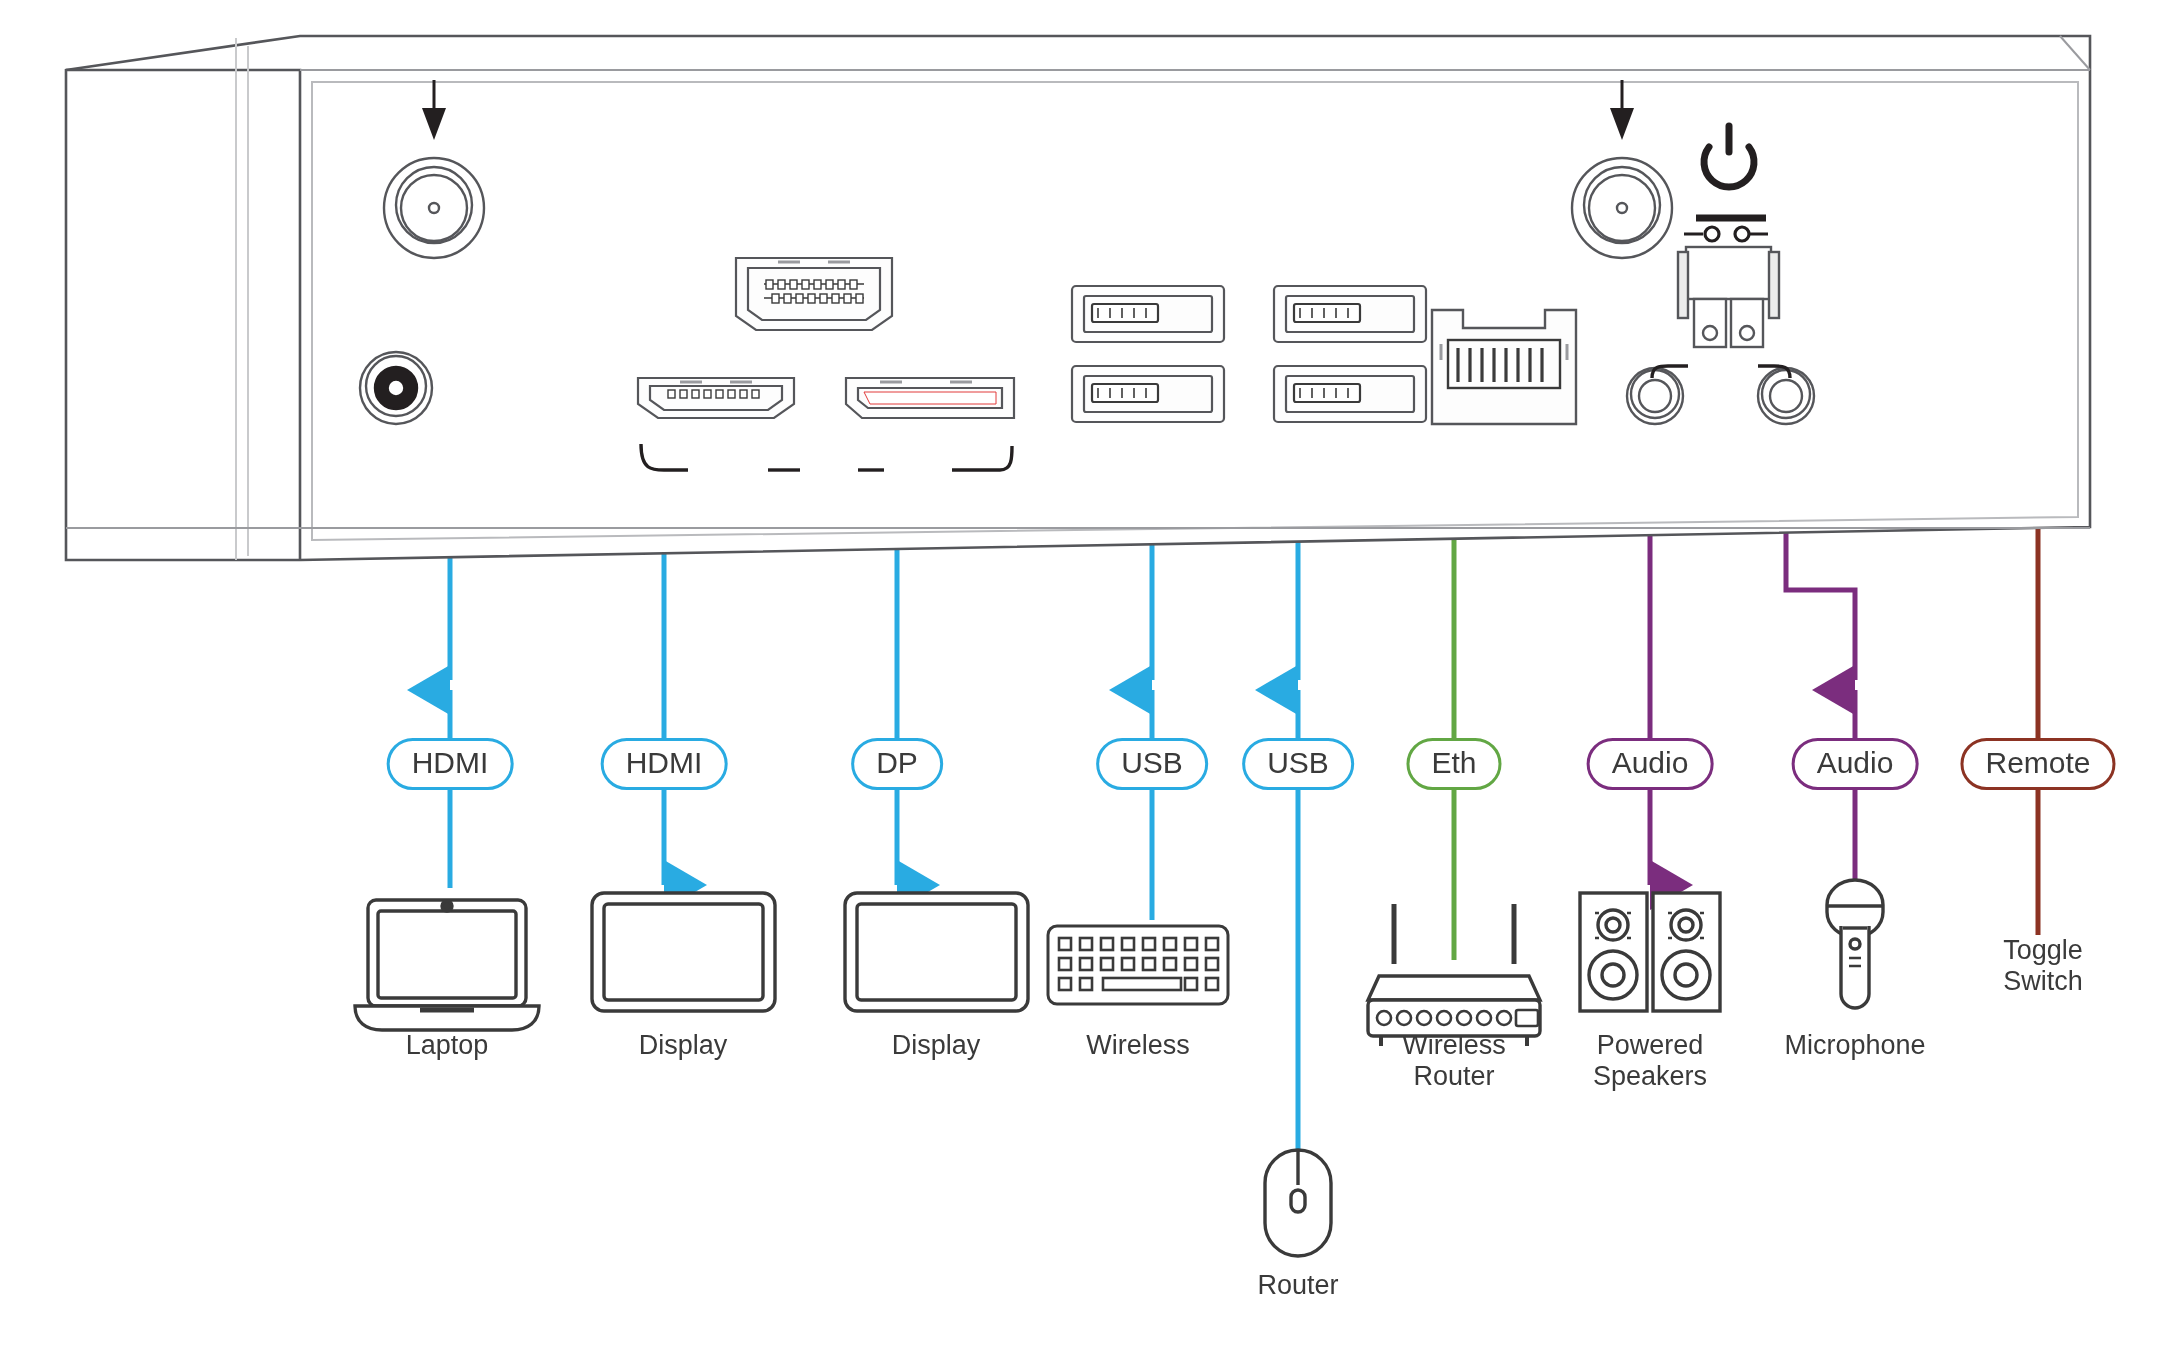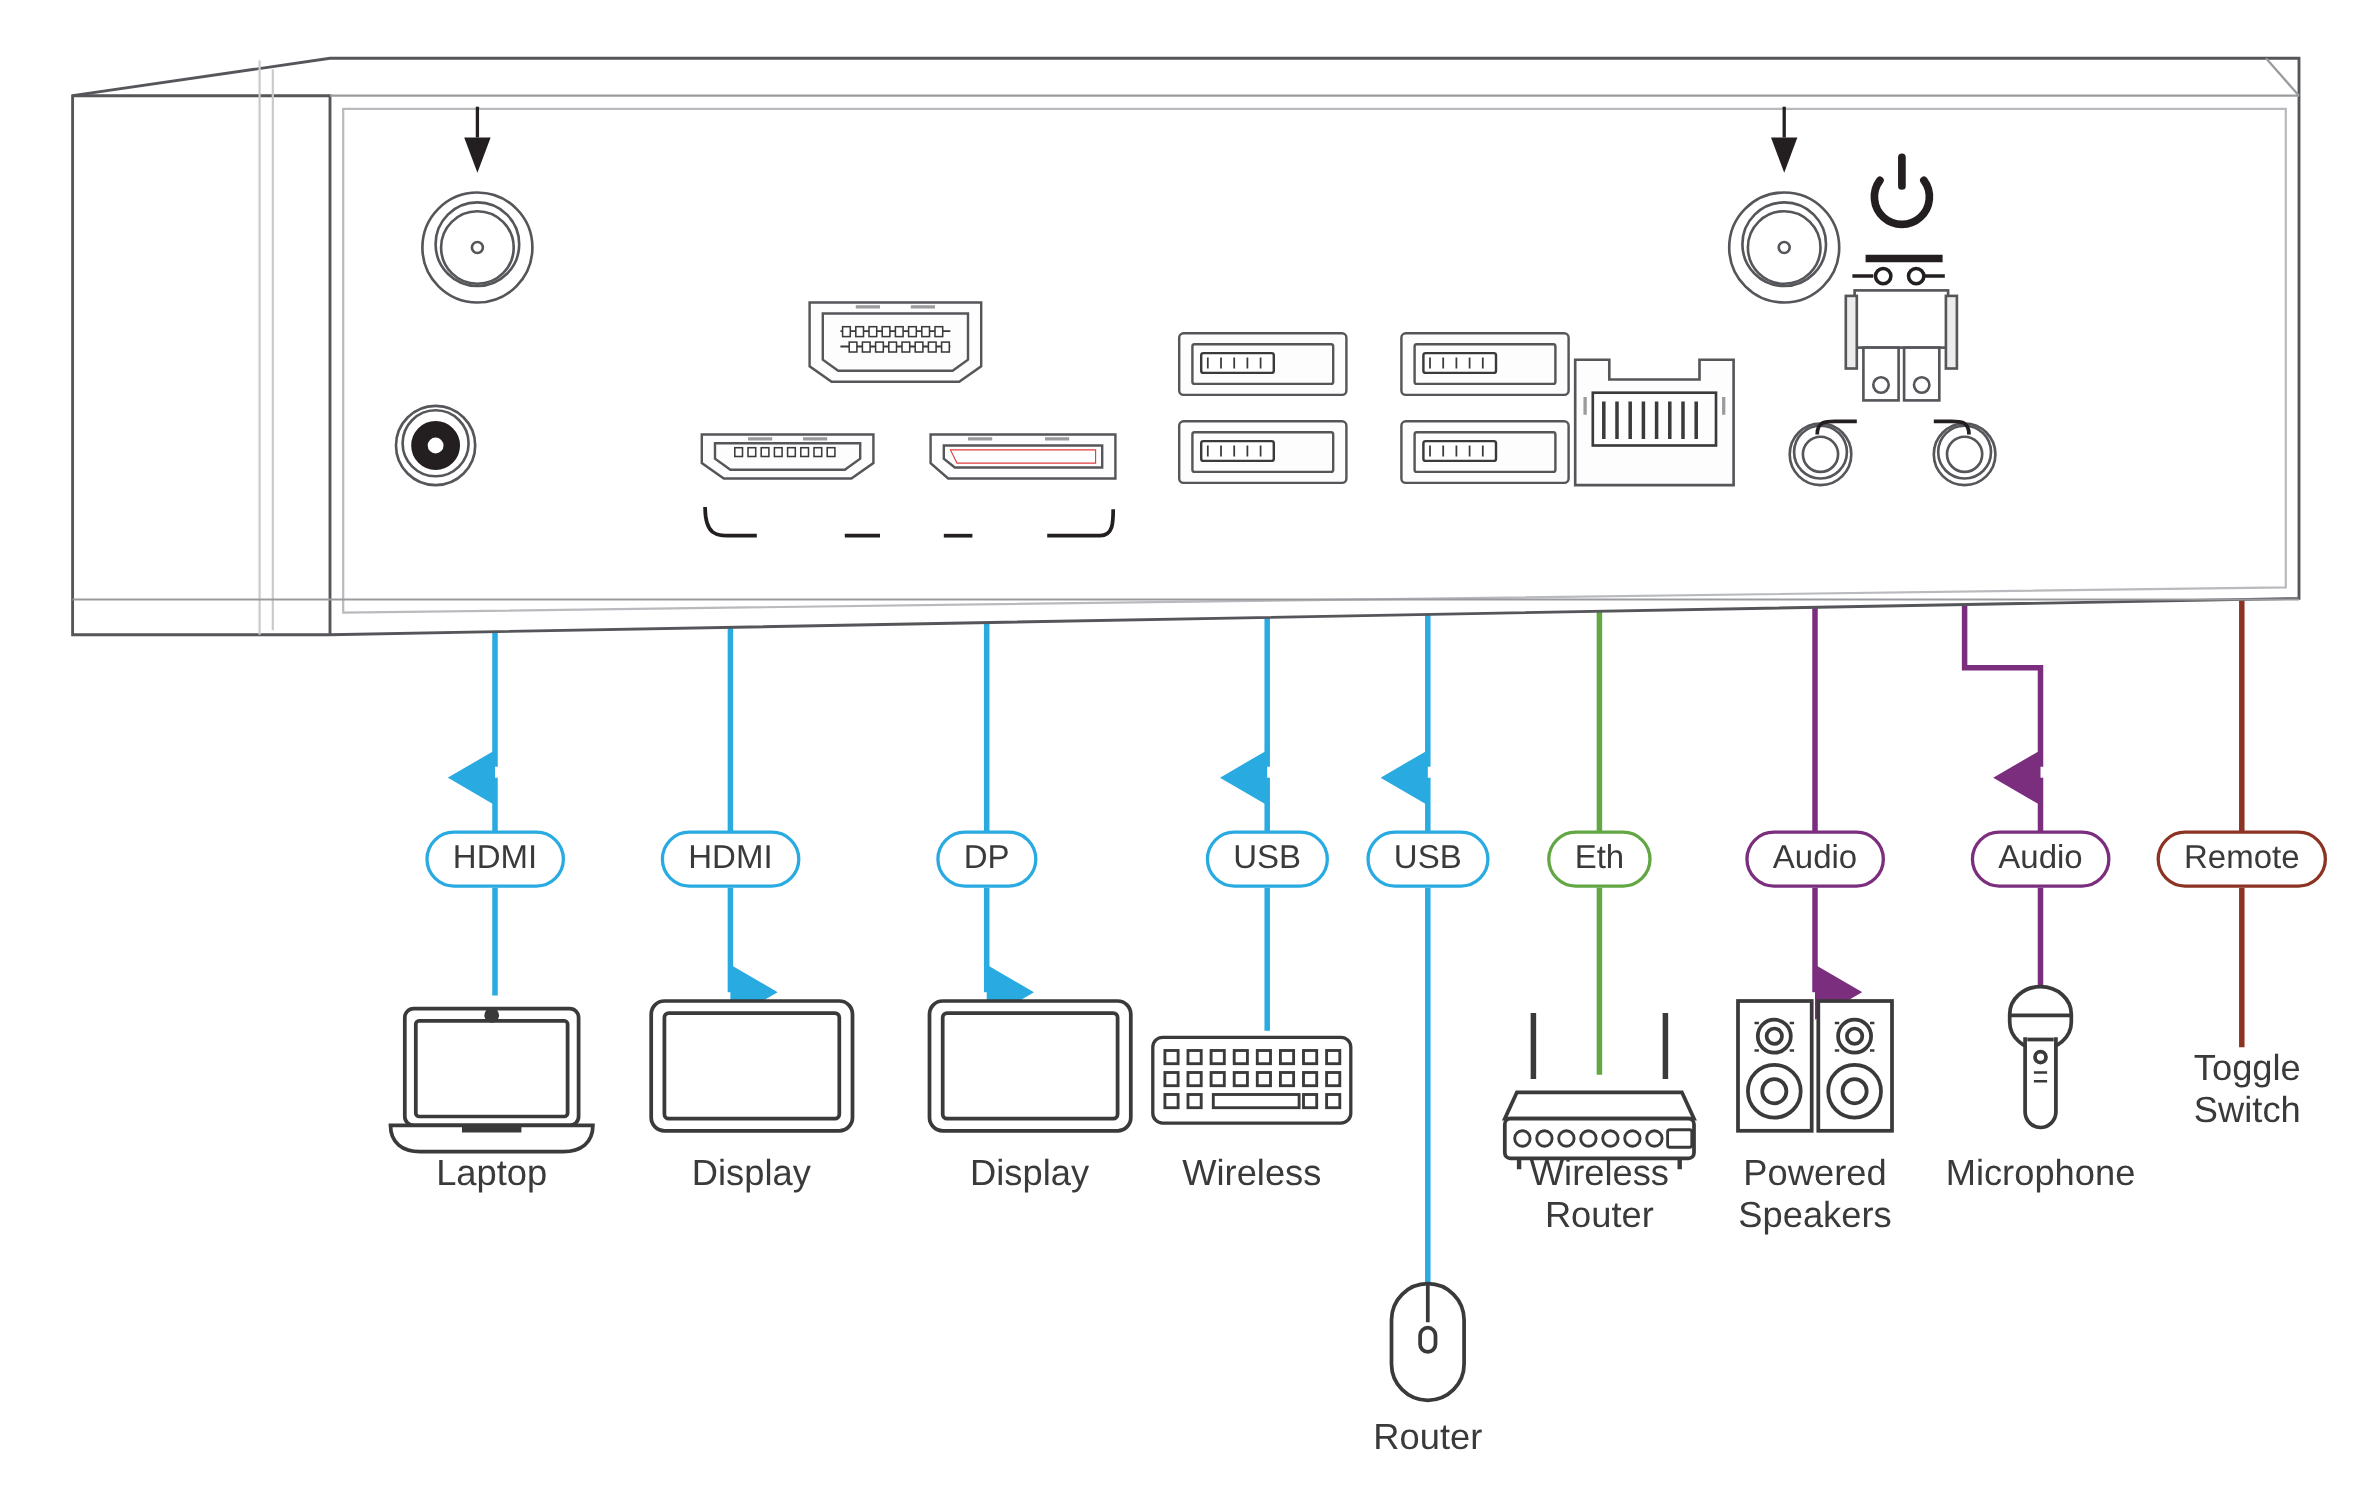--- a/index.html
+++ b/index.html
@@ -1,39 +1,39 @@
 <!DOCTYPE html>
 <html><head>
 <meta charset="utf-8">
 <style>
   html,body{margin:0;padding:0;background:#ffffff;}
   body{width:2160px;height:1353px;position:relative;overflow:hidden;
        font-family:"Liberation Sans",sans-serif;color:#231f20;}
-  .stage{position:absolute;left:0;top:17px;width:2160px;height:1274px;}
+  .stage{position:absolute;left:0;top:0;width:2160px;height:1274px;}
   svg.layer{position:absolute;left:0;top:0;width:2160px;height:1353px;overflow:visible;}
 
   
   .portlbl{position:absolute;font-weight:bold;color:#231f20;
            text-align:center;line-height:1.05;white-space:nowrap;
            transform:translateX(-50%);}
   .portlbl sup{font-size:.55em;vertical-align:super;font-weight:bold;}
 
   
   .pill{position:absolute;transform:translate(-50%,-50%);
         background:#ffffff;border:3px solid #29abe2;border-radius:999px;
         padding:7px 22px 9px;font-size:30px;color:#3a3a3a;
         font-family:"Liberation Sans",sans-serif;line-height:1;
         white-space:nowrap;text-align:center;z-index:6;}
   .pill.eth{border-color:#62a744;}
   .pill.audio{border-color:#7b2d7e;}
   .pill.remote{border-color:#8c3323;}
 
   
   .cap{position:absolute;transform:translateX(-50%);
-       font-size:33px;color:#3a3a3a;text-align:center;line-height:1.15;
+       font-size:27px;color:#3a3a3a;text-align:center;line-height:1.15;
        white-space:pre-line;}
 
   
   .cables{z-index:3;}
   .chassis{z-index:4;}
   .devices{z-index:5;}
   .labels{z-index:7;}
 </style>
 </head>
 <body>

